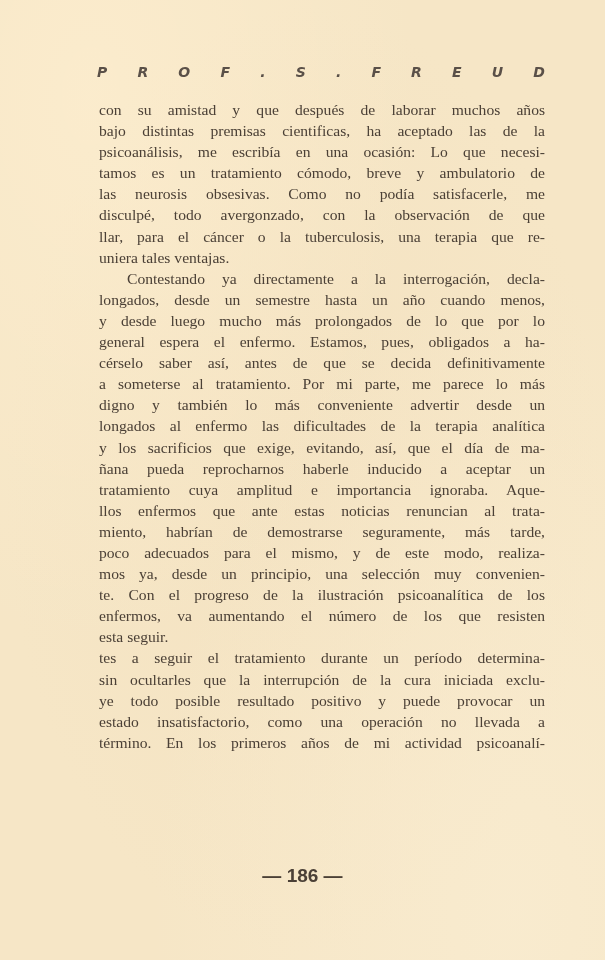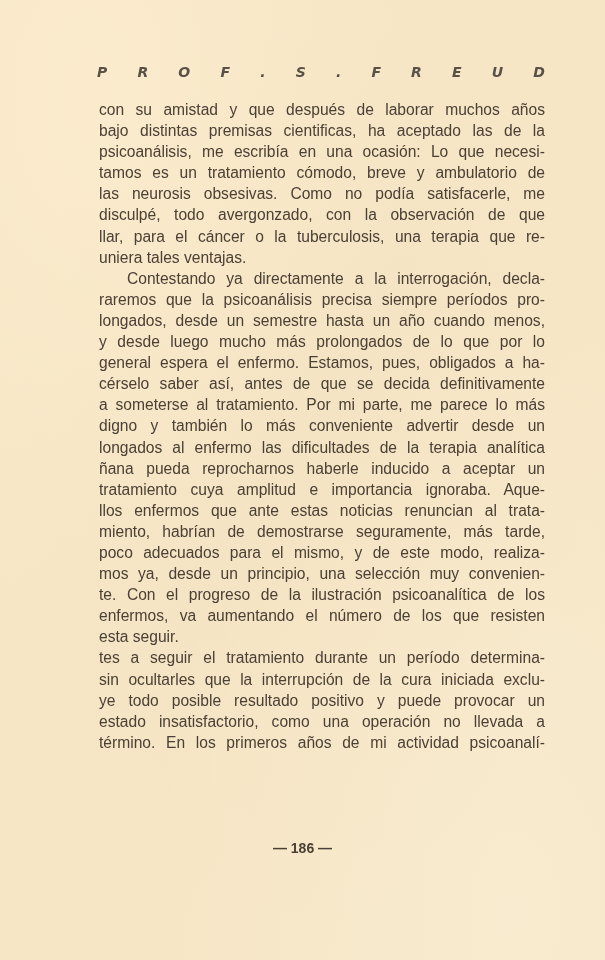--- a/index.html
+++ b/index.html
@@ -40,21 +40,21 @@
       color: #5a5048;
     }
     .running-head span {
       display: inline-block;
     }
     .body-text {
       position: absolute;
       left: 99px;
       top: 99px;
       width: 446px;
-      font-family: Liberation Sans, sans-serif;
+      font-family: Liberation Serif, serif;
       font-size: 15.6px;
       line-height: 21.1px;
       color: #4b4036;
     }
     .line {
       display: block;
       text-align: justify;
       text-align-last: justify;
       white-space: nowrap;
       height: 21.1px;
@@ -63,25 +63,25 @@
     .line.last {
       text-align-last: left;
     }
     .line.indent {
       padding-left: 28px;
     }
     .folio {
       position: absolute;
       left: 0;
       width: 605px;
-      top: 840px;
+      top: 865px;
       text-align: center;
       font-family: "Liberation Sans", "DejaVu Sans", sans-serif;
       font-weight: bold;
-      font-size: 14px;
+      font-size: 19px;
       color: #4b4036;
     }
   </style>
 </head>
 <body>
 
 <div class="page">
   <div class="running-head" id="running-head">
       <span>P</span>
       <span>R</span>
@@ -102,28 +102,28 @@
         <span class="line">bajo distintas premisas cientificas, ha aceptado las de la</span>
         <span class="line">psicoanálisis, me escribía en una ocasión: Lo que necesi-</span>
         <span class="line">tamos es un tratamiento cómodo, breve y ambulatorio de</span>
         <span class="line">las neurosis obsesivas. Como no podía satisfacerle, me</span>
         <span class="line">disculpé, todo avergonzado, con la observación de que</span>
         <span class="line">llar, para el cáncer o la tuberculosis, una terapia que re-</span>
         <span class="line last">uniera tales ventajas.</span>
       </div>
       <div>
         <span class="line indent">Contestando ya directamente a la interrogación, decla-</span>
-        <span class="line">raremos que la psicoanálisis precisa siempre períodos pro-</span>
         <span class="line">longados, desde un semestre hasta un año cuando menos,</span>
         <span class="line">y desde luego mucho más prolongados de lo que por lo</span>
         <span class="line">general espera el enfermo. Estamos, pues, obligados a ha-</span>
         <span class="line">cérselo saber así, antes de que se decida definitivamente</span>
         <span class="line">a someterse al tratamiento. Por mi parte, me parece lo más</span>
         <span class="line">digno y también lo más conveniente advertir desde un</span>
         <span class="line">longados al enfermo las dificultades de la terapia analítica</span>
+        <span class="line">y los sacrificios que exige, evitando, así, que el día de ma-</span>
         <span class="line">ñana pueda reprocharnos haberle inducido a aceptar un</span>
         <span class="line">tratamiento cuya amplitud e importancia ignoraba. Aque-</span>
         <span class="line">llos enfermos que ante estas noticias renuncian al trata-</span>
         <span class="line">miento, habrían de demostrarse seguramente, más tarde,</span>
         <span class="line">poco adecuados para el mismo, y de este modo, realiza-</span>
         <span class="line">mos ya, desde un principio, una selección muy convenien-</span>
         <span class="line">te. Con el progreso de la ilustración psicoanalítica de los</span>
         <span class="line">enfermos, va aumentando el número de los que resisten</span>
         <span class="line last">esta seguir.</span>
       </div>

